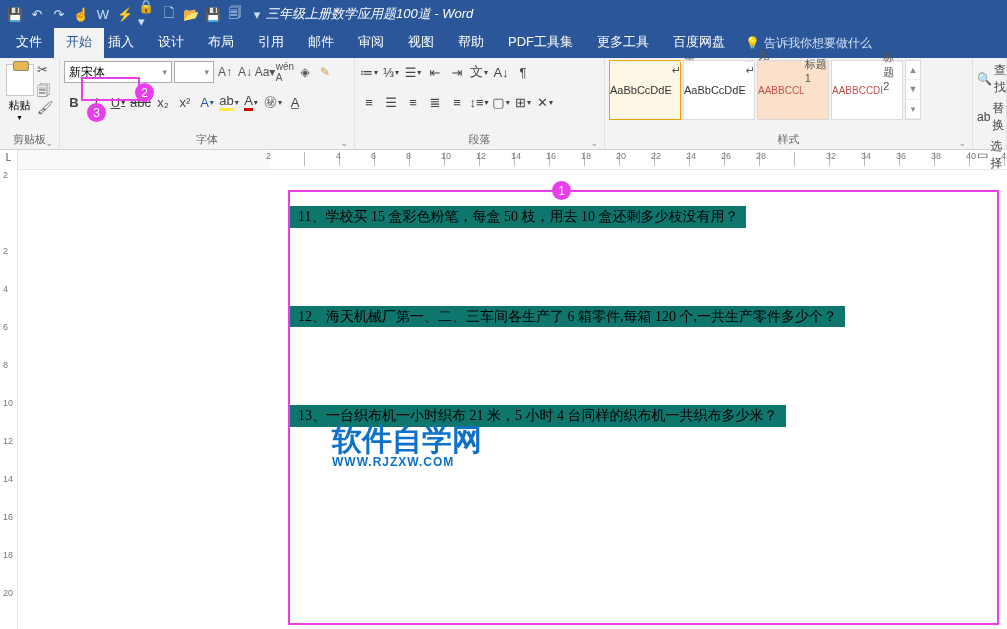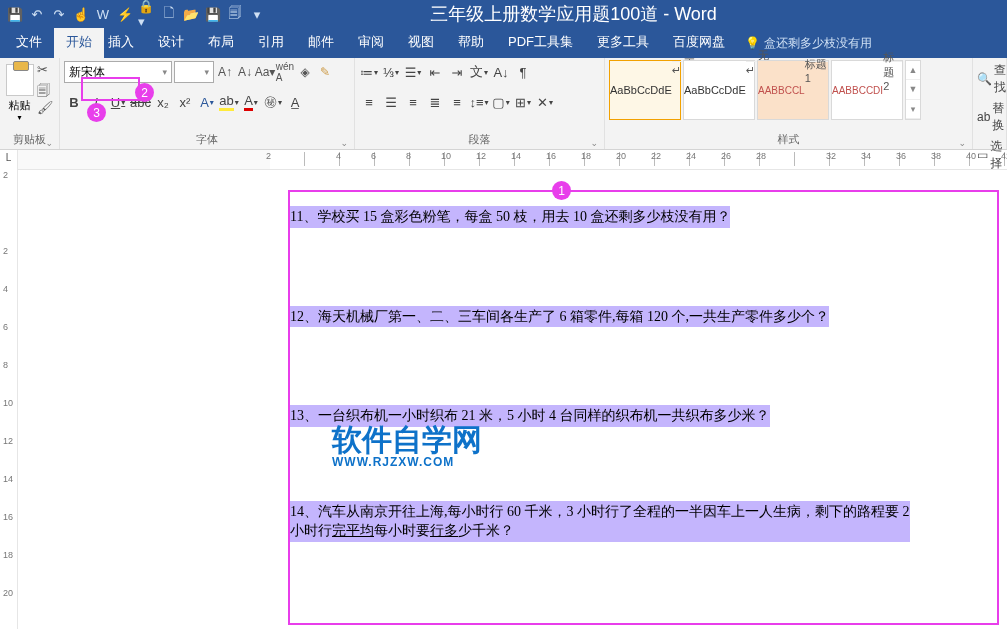--- a/index.html
+++ b/index.html
@@ -1,20 +1,20 @@
 <!DOCTYPE html>
 <html><head>
 <meta charset="utf-8">
 <style>
 * { margin: 0; padding: 0; box-sizing: border-box; }
 body { font-family: "Microsoft YaHei", sans-serif; font-size: 12px; overflow: hidden; background: #fff; width: 1007px; height: 629px; position: relative; }
 .titlebar { background: #2b579a; height: 28px; display: flex; align-items: center; color: #fff; padding: 0 6px; }
 .tb-icons { display: flex; gap: 4px; align-items: center; }
 .tb-icons span { width: 18px; height: 18px; display: inline-flex; align-items: center; justify-content: center; font-size: 13px; color: #cfe0f4; }
-.tb-title { flex: 1; text-align: center; font-size: 18px; }
+.tb-title { flex: 1; text-align: left; font-size: 13px; font-style: italic; }
 .menubar { background: #2b579a; height: 30px; display: flex; color: #fff; padding: 0 4px; gap: 0; }
 .menu-item { padding: 5px 12px; font-size: 13px; color: #fff; cursor: pointer; }
 .menu-item.active { background: #f3f3f3; color: #2b579a; }
 .tellme { display: flex; align-items: center; margin-left: 8px; font-size: 12px; color: #cfe0f4; gap: 4px; }
 .ribbon { background: #f3f3f3; height: 92px; display: flex; border-bottom: 1px solid #d4d4d4; }
 .ribbon-group { border-right: 1px solid #e1e1e1; display: flex; flex-direction: column; padding: 2px 4px 0 4px; }
 .group-content { flex: 1; display: flex; align-items: flex-start; gap: 2px; }
 .group-label { font-size: 11px; color: #666; text-align: center; padding-bottom: 2px; position: relative; }
 .group-label::after { content: "⌄"; position: absolute; right: 2px; bottom: 1px; font-size: 9px; color: #888;}
 .clipboard { width: 60px; }
@@ -56,21 +56,21 @@
 .vtick { position:absolute; left:3px; text-align:center; }
 .doc-gutter { width: 252px; background: #fff; }
 .page { flex:1; position: relative; background: #fff; }
 .page-content { position: absolute; top: 20px; left: 18px; right: 8px; bottom: 4px; border: 2px solid #e83eeb; }
 .callout { position: absolute; width: 19px; height: 19px; border-radius: 50%; background: #e83eeb; color: #fff; font-size: 12px; display: flex; align-items: center; justify-content: center; z-index: 50; }
 #c1 { top: -11px; left: 262px; }
 #c2 { top: -109px; left: -155px; }
 #c3 { top: -89px; left: -203px; }
 .highlight-box-2 { position: absolute; top: -115px; left: -209px; width: 59px; height: 24px; border: 2px solid #e83eeb; }
 .para { margin: 0 0 0 0; }
-.para-line { display:inline-block; background: #c4b5fd; color:#000; font-size:14px; font-family: SimSun, serif; padding: 1px 0; line-height: 1.4; }
+.para-line { display:inline-block; background: #0f766e; color:#000; font-size:14px; font-family: SimSun, serif; padding: 1px 8px; line-height: 1.4; }
 .p11 { margin-top: 14px; margin-left: 0; }
 .p12 { margin-top: 78px; }
 .p13 { margin-top: 78px; }
 .p14 { margin-top: 74px; }
 .watermark { position:absolute; top: 228px; left: 42px; font-size: 30px; font-weight: bold; color: #0e72c9; font-family: "Microsoft YaHei"; pointer-events:none; }
 .watermark-sub { position:absolute; top: 263px; left: 42px; font-size: 12px; font-weight:bold; color:#0e72c9; letter-spacing:1px; font-family: Arial; pointer-events:none;}
 .ul { text-decoration: underline; }
 </style>
 </head>
 <body>
@@ -103,21 +103,21 @@
   <div class="menu-item">引用</div>
   <div class="menu-item">邮件</div>
   <div class="menu-item">审阅</div>
   <div class="menu-item">视图</div>
   <div class="menu-item">帮助</div>
   <div class="menu-item">PDF工具集</div>
   <div class="menu-item">更多工具</div>
   <div class="menu-item">百度网盘</div>
   <div class="tellme">
     <span>💡</span>
-    <span>盒还剩多少枝没有用</span>
+    <span>告诉我你想要做什么</span>
   </div>
 </div>
 
 <div class="ribbon">
 
   <div class="ribbon-group clipboard">
     <div class="group-content">
       <div class="paste-btn">
         <div class="paste-icon"></div>
         <span>粘贴</span>
@@ -312,16 +312,15 @@
       <div class="callout" id="c1">1</div>
       <div class="callout" id="c2">2</div>
       <div class="callout" id="c3">3</div>
       <div class="highlight-box-2"></div>
 
       <div class="para p11"><span class="para-line">11、学校买 15 盒彩色粉笔，每盒 50 枝，用去 10 盒还剩多少枝没有用？</span></div>
       <div class="para p12"><span class="para-line">12、海天机械厂第一、二、三车间各生产了 6 箱零件,每箱 120 个,一共生产零件多少个？</span></div>
       <div class="para p13"><span class="para-line">13、一台织布机一小时织布 21 米，5 小时 4 台同样的织布机一共织布多少米？</span></div>
       <div class="watermark">软件自学网</div>
       <div class="watermark-sub">WWW.RJZXW.COM</div>
-      <div class="para p14"><span class="para-line">14、汽车从南京开往上海,每小时行 60 千米，3 小时行了全程的一半因车上一人生病，剩下的路程要 2<br>小时行<span class="ul">完平均</span>每小时要<span class="ul">行多</span>少千米？</span></div>
     </div>
   </div>
 </div>
 
 </body></html>

